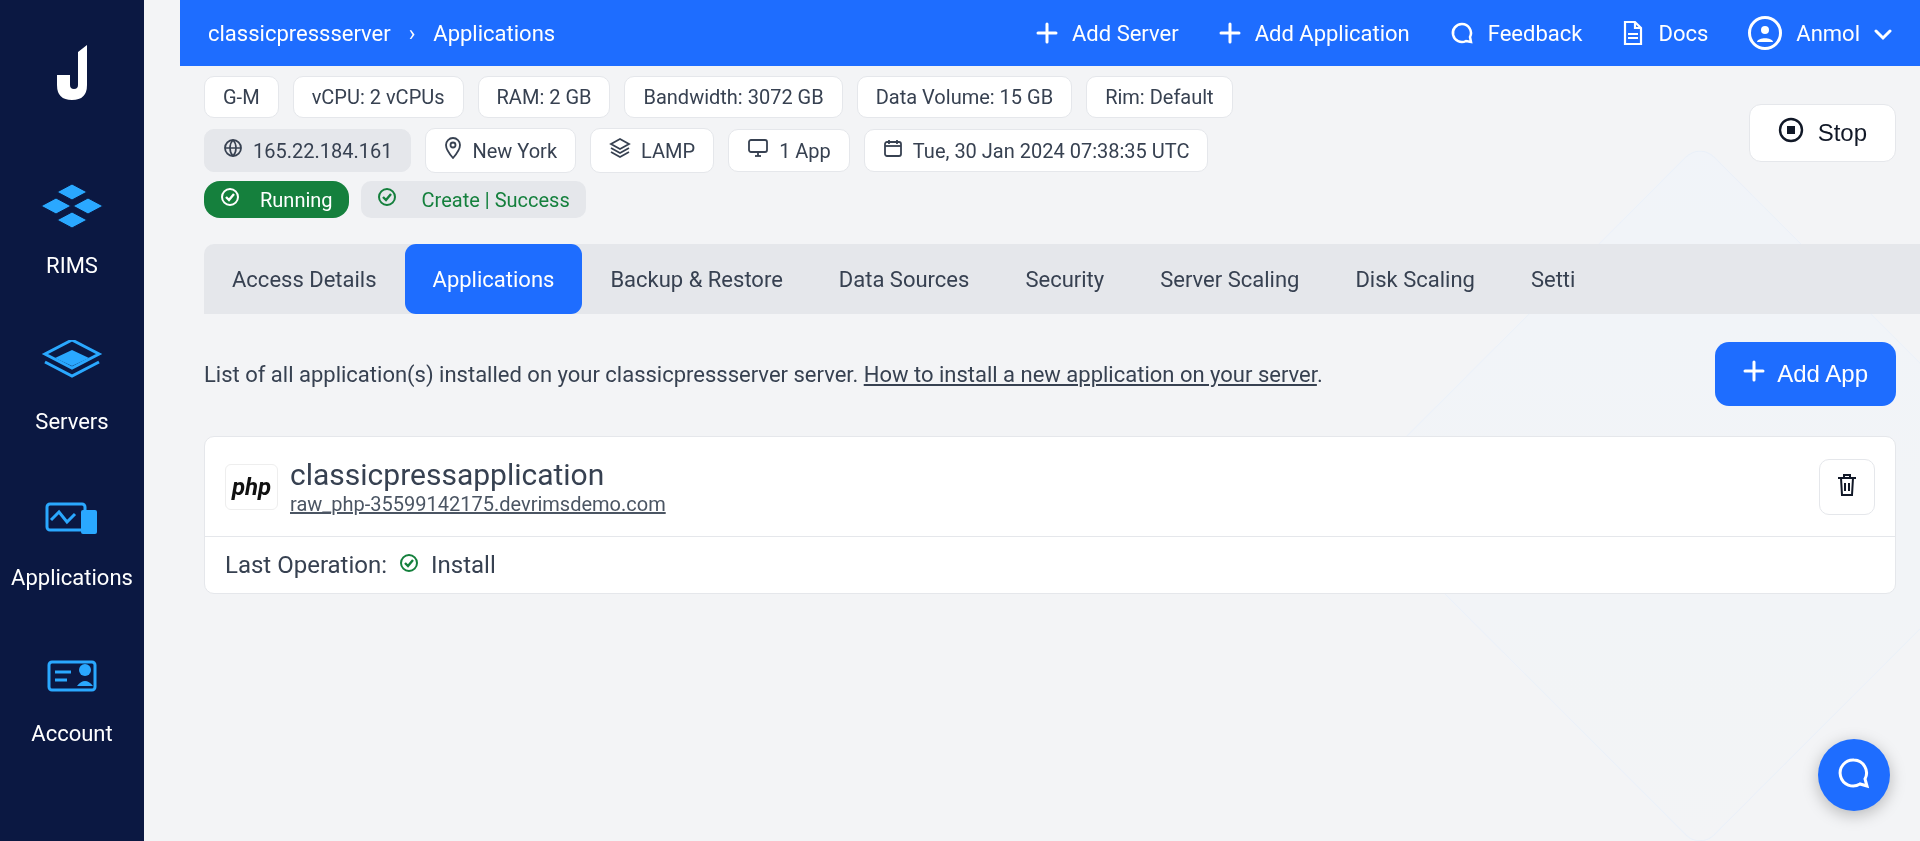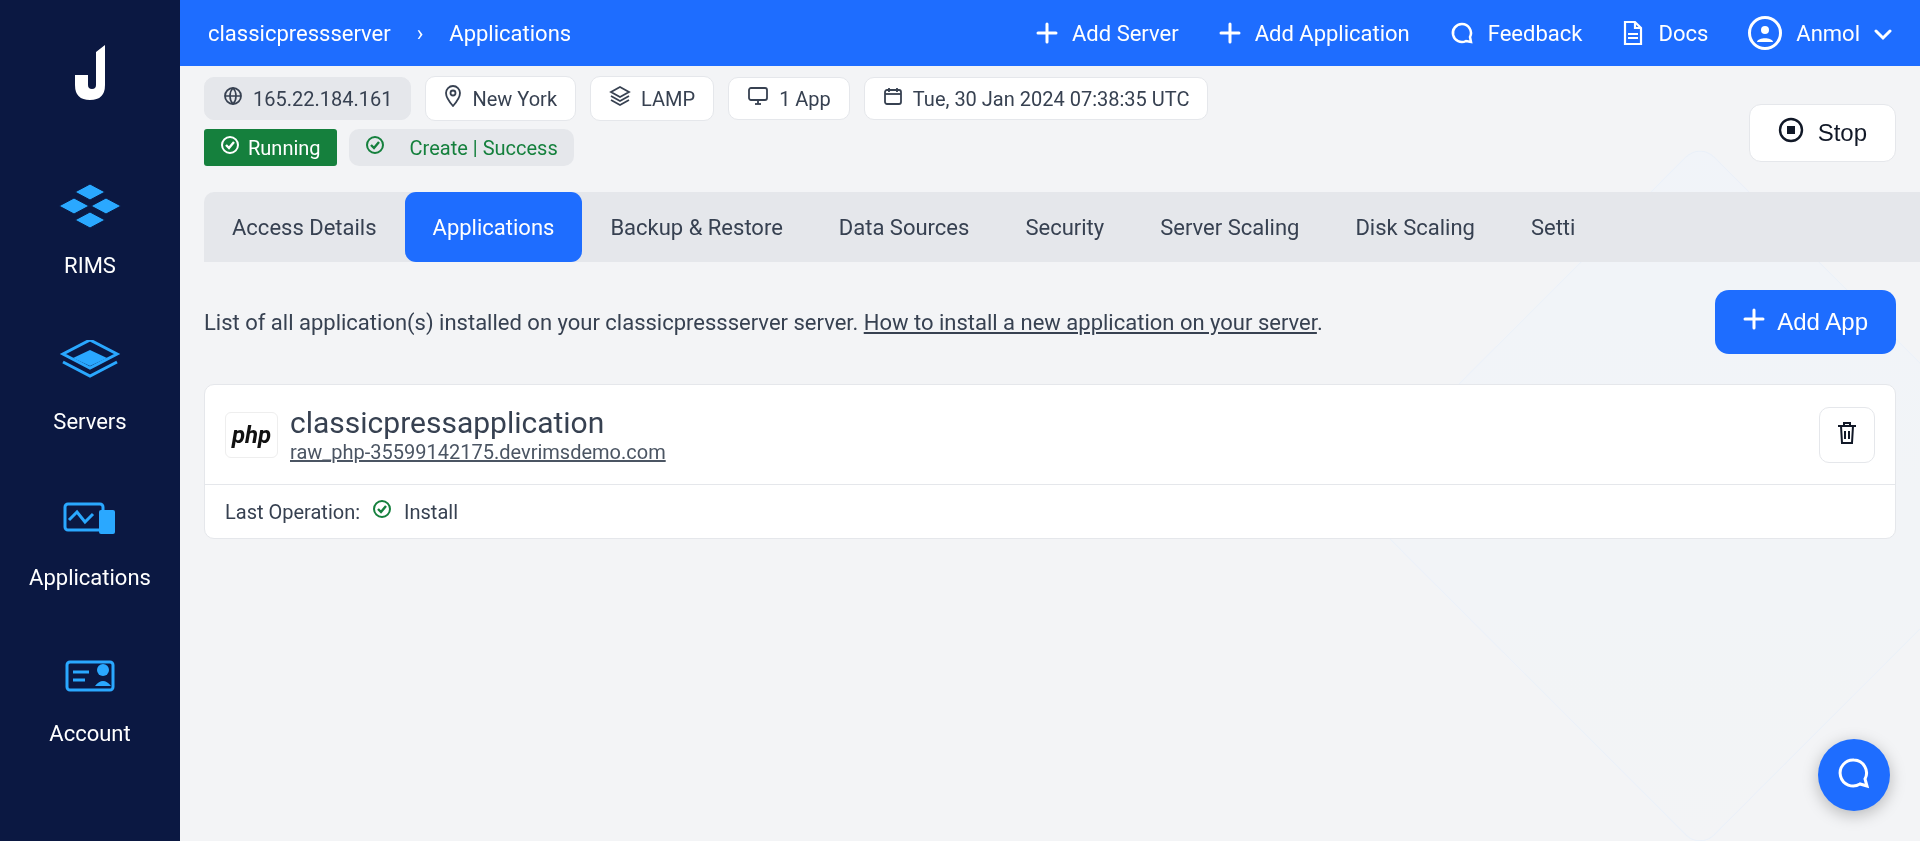--- a/index.html
+++ b/index.html
@@ -1,36 +1,36 @@
 <!DOCTYPE html>
 <html><head>
 <meta charset="utf-8">
 <style>
   * { box-sizing: border-box; margin: 0; padding: 0; }
   html, body { width: 1920px; height: 841px; font-family: -apple-system, BlinkMacSystemFont, "Segoe UI", Roboto, Arial, sans-serif; overflow: hidden; }
   body { background: #f3f4f6; color: #111827; }
 
   
   .sidebar {
-    position: fixed; left:0; top:0; width:180px; height:100%;
+    position: fixed; left:0; top:0; width:144px; height:100%;
     background:#0b1842; display:flex; flex-direction:column; align-items:center;
     padding-top:40px;
   }
   .sidebar .logo { margin-bottom:70px; }
   .nav-item { display:flex; flex-direction:column; align-items:center; color:#fff; font-size:22px; margin-bottom:62px; cursor:pointer; }
   .nav-item .icon-wrap { margin-bottom:18px; }
   .nav-label { font-weight:400; }
 
   
   .topbar {
     position:fixed; left:180px; right:0; top:0; height:66px;
     background:#1e6dff; display:flex; align-items:center; color:#fff;
     padding:0 28px; font-size:22px;
   }
-  .breadcrumb { display:flex; align-items:center; gap:26px; }
+  .breadcrumb { display:flex; align-items:center; gap:18px; }
   .breadcrumb .chev { font-size:22px; }
   .top-actions { margin-left:auto; display:flex; align-items:center; gap:40px; }
   .top-action { display:flex; align-items:center; gap:14px; cursor:pointer; }
   .top-action .ico { line-height:0; }
   .avatar {
     width:34px; height:34px; border-radius:50%; border:3px solid #fff;
     display:flex; align-items:center; justify-content:center;
   }
 
   
@@ -39,22 +39,22 @@
   
   .chip-row { padding:10px 24px 0 24px; display:flex; flex-wrap:wrap; gap:14px 14px; align-items:center; }
   .chip {
     background:#fff; border:1px solid #e5e7eb; border-radius:10px;
     padding:8px 18px; font-size:20px; color:#374151; display:flex; align-items:center; gap:10px;
   }
   .chip.grey { background:#e5e7eb; }
   .chip.icon svg, .chip.icon .ico { flex-shrink:0; }
   .status-row { padding:8px 24px 26px 24px; display:flex; gap:12px; align-items:center; }
   .badge-running {
-    background:#15803d; color:#fff; border-radius:3px; padding:6px 16px;
-    font-size:20px; display:flex; align-items:center; gap:8px;
+    background:#15803d; color:#fff; border-radius:16px; padding:6px 16px;
+    font-size:20px; display:flex; align-items:center; gap:20px;
   }
   .badge-create {
     background:#e5e7eb; color:#15803d; border-radius:10px; padding:6px 16px;
     font-size:20px; display:flex; align-items:center; gap:25px;
   }
   .stop-btn {
     position:absolute; top:38px; right:24px;
     background:#fff; border:1px solid #e5e7eb; border-radius:12px;
     padding:12px 28px; font-size:24px; color:#111827;
     display:flex; align-items:center; gap:14px; cursor:pointer;
@@ -87,21 +87,21 @@
     display:flex; align-items:center; justify-content:center;
     font-style:italic; font-weight:700; font-size:24px; color:#111;
   }
   .app-texts { display:flex; flex-direction:column; }
   .app-name { font-size:30px; color:#374151; }
   .app-url { font-size:20px; color:#4b5563; text-decoration:underline; cursor:pointer; }
   .trash-btn {
     margin-left:auto; width:56px; height:56px; border:1px solid #e5e7eb; border-radius:10px;
     display:flex; align-items:center; justify-content:center; cursor:pointer; background:#fff;
   }
-  .app-bottom { border-top:1px solid #e5e7eb; padding:14px 20px; display:flex; align-items:center; gap:12px; font-size:20px; color:#374151; }
+  .app-bottom { border-top:1px solid #e5e7eb; padding:14px 20px; display:flex; align-items:center; gap:12px; font-size:24px; color:#374151; }
 
   
   .help-bubble {
     position:fixed; right:30px; bottom:30px; width:72px; height:72px;
     border-radius:50%; background:#1e6dff; display:flex; align-items:center; justify-content:center;
     cursor:pointer; box-shadow:0 4px 16px rgba(0,0,0,0.25);
   }
 
   
   .deco {
@@ -223,20 +223,28 @@
             <path d="M2 2l7 7 7-7" fill="none" stroke="#fff" stroke-width="3" stroke-linecap="round"></path>
           </svg>
       </span>
     </div>
   </div>
 </header>
 
 <main class="main">
   <div class="deco"></div>
 
+  <div class="chip-row">
+    <span class="chip">G-M</span>
+    <span class="chip">vCPU: 2 vCPUs</span>
+    <span class="chip">RAM: 2 GB</span>
+    <span class="chip">Bandwidth: 3072 GB</span>
+    <span class="chip">Data Volume: 15 GB</span>
+    <span class="chip">Rim: Default</span>
+  </div>
 
   <div class="chip-row">
     <span class="chip grey icon">
       <span>
         <svg width="20" height="20" viewBox="0 0 20 20">
             <circle cx="10" cy="10" r="8" fill="none" stroke="#374151" stroke-width="1.8"></circle>
             <path d="M2 10h16M10 2c4 4 4 12 0 16M10 2c-4 4-4 12 0 16" fill="none" stroke="#374151" stroke-width="1.6"></path>
           </svg>
       </span>
       <span>165.22.184.161</span>

